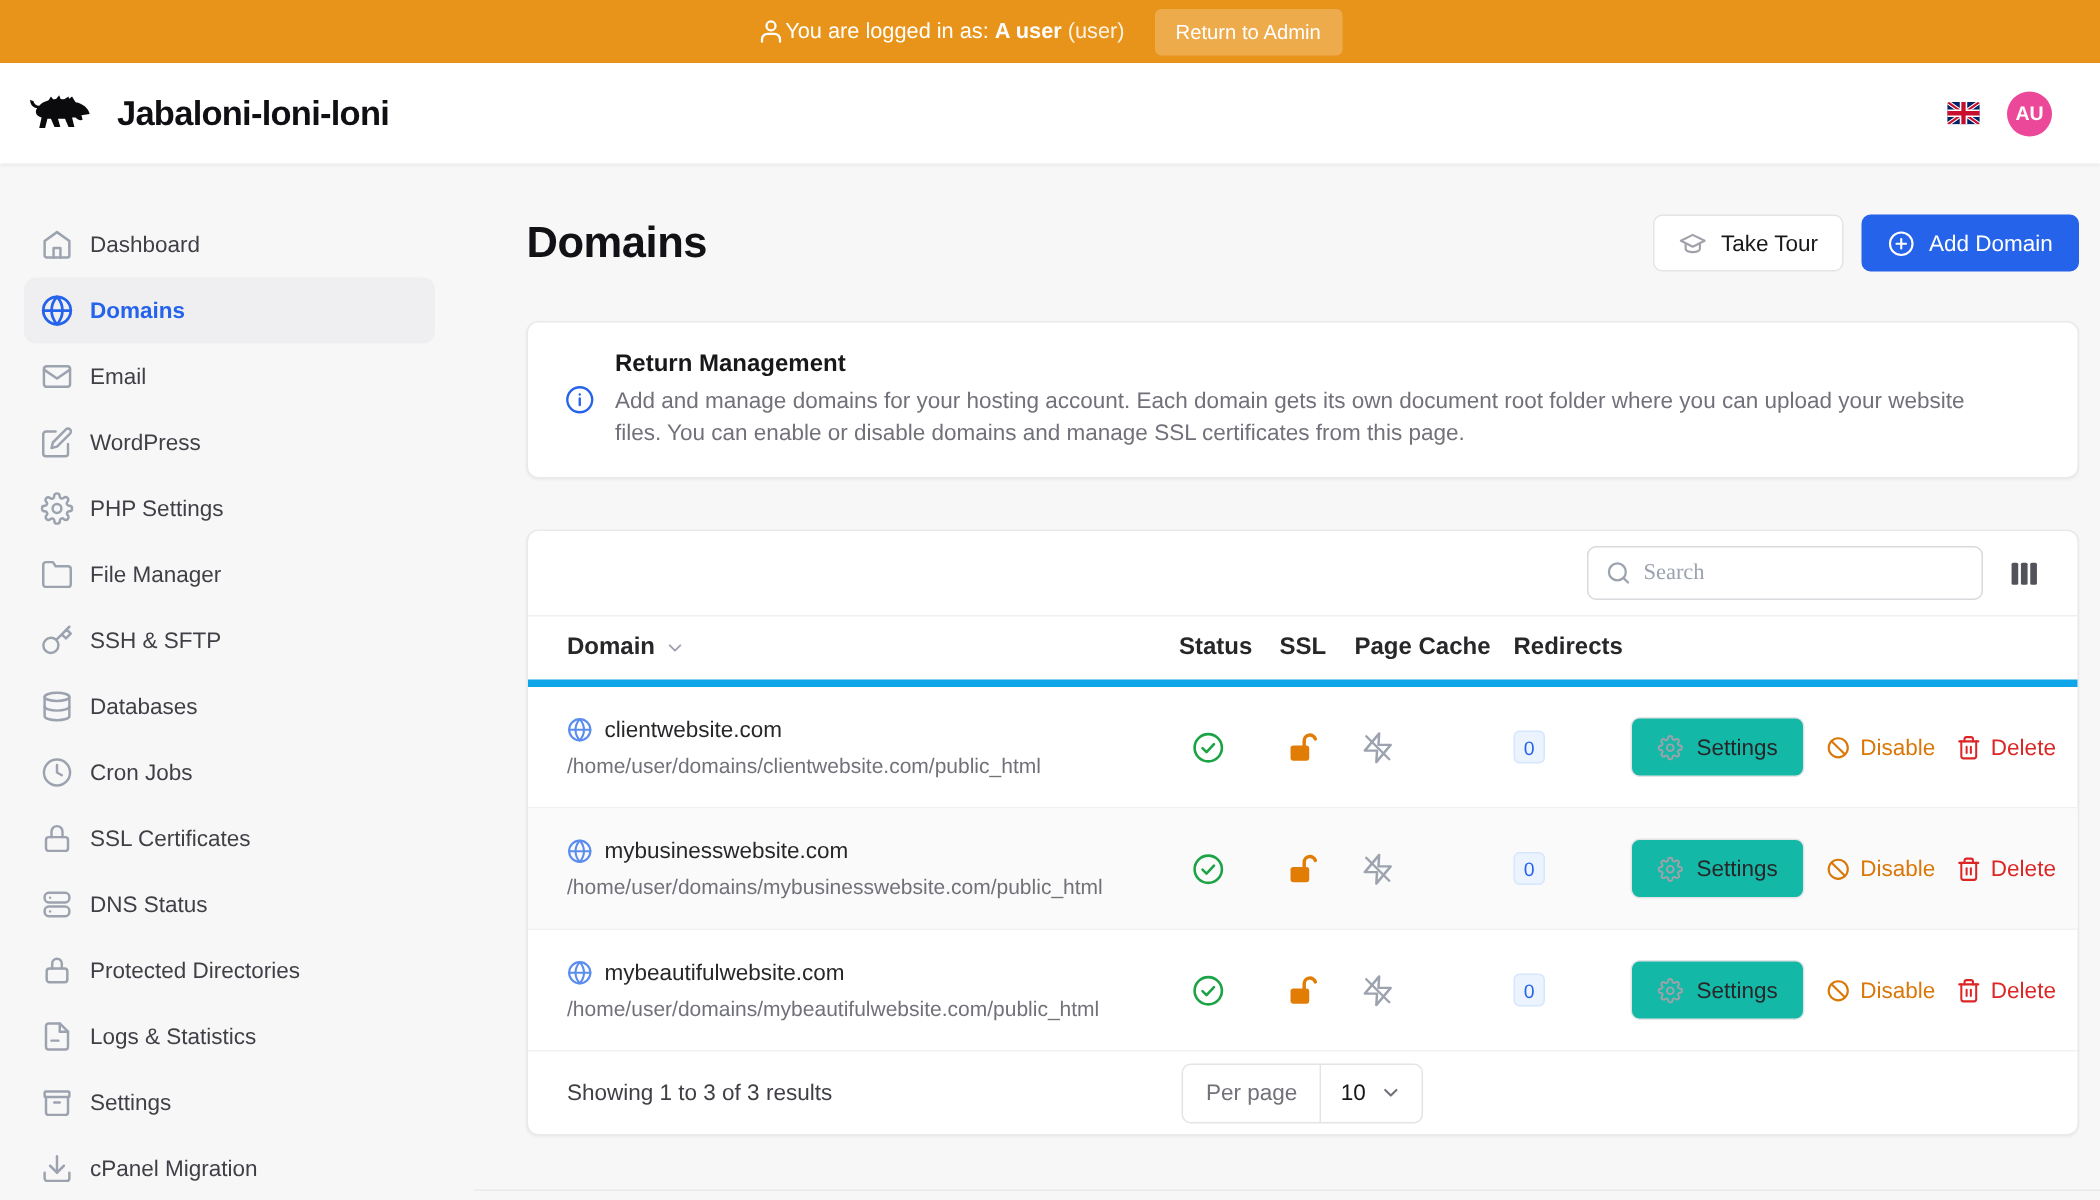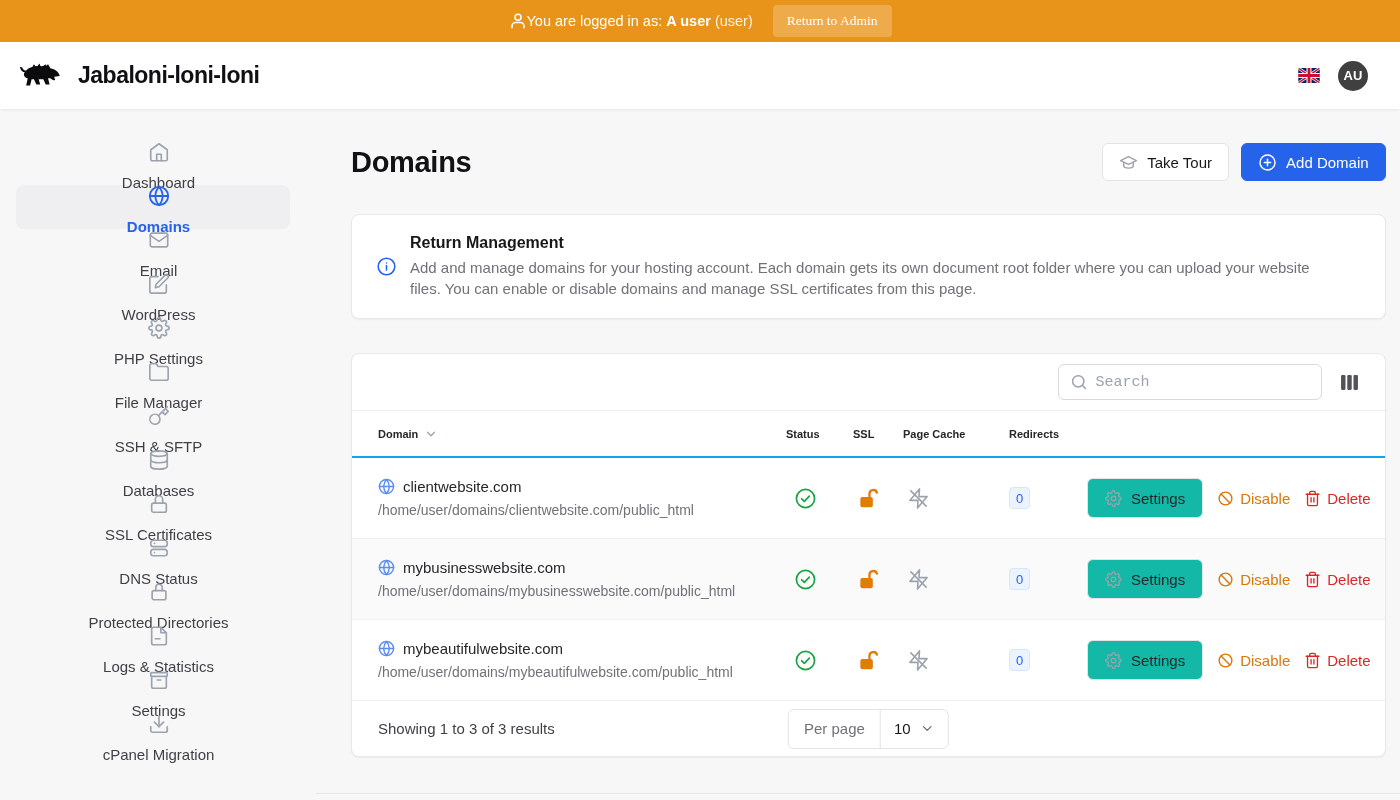--- a/index.html
+++ b/index.html
@@ -4,38 +4,38 @@
 <style>
   * { margin:0; padding:0; box-sizing:border-box; }
   html,body { width:1400px; height:800px; overflow:hidden; font-family:"Liberation Sans", sans-serif; background:#F7F7F8; }
   svg { display:block; }
 
   
   .banner { height:42px; background:#E8941A; display:flex; align-items:center; justify-content:center; color:#fff; }
   .banner .b-text { font-size:14.5px; }
   .banner .b-user { font-weight:700; }
   .banner .b-role { color:rgba(255,255,255,.88); }
-  .banner-btn { background:rgba(255,255,255,.22); border:none; color:#fff; font-size:13.5px; font-family:Liberation Serif, serif;
+  .banner-btn { background:rgba(255,255,255,.22); border:none; color:#fff; font-size:13.5px; font-family:Liberation Sans, sans-serif;
                 padding:8px 14px; border-radius:4px; margin-left:20px; cursor:pointer; }
 
   
   .header { height:67px; background:#fff; display:flex; align-items:center; padding:0 16px; position:relative; z-index:5;
             box-shadow:0 1px 3px rgba(0,0,0,.07); }
   .brand { display:flex; align-items:center; gap:12px; }
   .brand-name { font-size:23px; font-weight:800; color:#101014; letter-spacing:-.5px; }
   .header-right { margin-left:auto; display:flex; align-items:center; gap:18px; padding-right:16px; }
   .flag { border-radius:2px; overflow:hidden; }
-  .avatar { width:30px; height:30px; border-radius:50%; background:#404040; color:#fff; display:flex; align-items:center;
+  .avatar { width:30px; height:30px; border-radius:50%; background:#ec4899; color:#fff; display:flex; align-items:center;
             justify-content:center; font-size:13px; font-weight:700; cursor:pointer; }
 
   
   .layout { display:flex; height:696px; }
   .sidebar { width:316px; flex:0 0 316px; padding-top:32px; }
   .side-item { height:44px; display:flex; align-items:center; gap:11px; padding-left:11px; margin:0 26px 0 16px;
-               border-radius:8px; color:#3F3F46; font-size:15px; cursor:pointer;flex-direction:column; }
+               border-radius:8px; color:#3F3F46; font-size:15px; cursor:pointer; }
   .side-item .s-icon { color:#9CA3AF; width:22px; height:22px; flex:0 0 22px; }
   .side-item.active { background:#EFEFF1; color:#2563EB; font-weight:600; }
   .side-item.active .s-icon { color:#2563EB; }
 
   .main { flex:1; padding:34px 31px 0 35px; }
 
   
   .title-row { display:flex; align-items:center; justify-content:space-between; margin-bottom:33px; }
   .page-title { font-size:29px; font-weight:700; color:#121216; letter-spacing:-.3px; }
   .title-actions { display:flex; gap:12px; }
@@ -48,26 +48,26 @@
   .card { background:#fff; border:1px solid #E9E9EC; border-radius:8px; box-shadow:0 1px 2px rgba(16,24,40,.05); }
   .info-card { display:flex; align-items:center; gap:13px; padding:19px 24px; margin-bottom:34px; }
   .info-icon { color:#2563EB; flex:0 0 20px; }
   .info-title { font-size:16px; font-weight:700; color:#18181B; margin-bottom:6px; }
   .info-desc { font-size:15px; color:#71717A; line-height:20.5px; max-width:902px; }
 
   
   .search-row { display:flex; justify-content:flex-end; align-items:center; gap:16px; height:56px; padding:0 24px; }
   .search-box { width:264px; height:36px; border:1px solid #D9D9DE; border-radius:6px; display:flex; align-items:center;
                 gap:8px; padding:0 11px; background:#fff; }
-  .search-box input { border:none; outline:none; flex:1; font-size:15px; font-family:Liberation Mono, monospace; color:#000000; background:transparent; }
+  .search-box input { border:none; outline:none; flex:1; font-size:15px; font-family:Liberation Serif, serif; color:#000000; background:transparent; }
   .search-box input::placeholder { color:#9CA3AF; }
   .cols-btn { background:none; border:none; cursor:pointer; padding:2px; }
 
   .tgrid { display:grid; grid-template-columns:408px 67px 50px 106px 78px 1fr; align-items:center; padding:0 14px 0 26px; }
-  .thead { height:48px; border-top:1px solid #EFEFF1; border-bottom:2px solid #0ea5e9; font-size:11px; font-weight:700; color:#27272A; }
+  .thead { height:48px; border-top:1px solid #EFEFF1; border-bottom:5px solid #0ea5e9; font-size:16px; font-weight:700; color:#27272A; }
   .th { display:flex; align-items:center; gap:6px; }
   .sort-ch { color:#9CA3AF; }
 
   .trow { height:81px; border-bottom:1px solid #F1F1F3; }
   .trow.alt { background:#FAFAFB; }
   .dom-line { display:flex; align-items:center; gap:8px; font-size:15px; color:#27272A; }
   .dom-line .g-icon { color:#5B8DEF; }
   .dom-path { font-size:14px; color:#71717A; margin-top:7px; }
   .cell-status { padding-left:8px; color:#1CA345; }
   .cell-ssl { padding-left:4px; color:#E17C05; }
@@ -212,20 +212,29 @@
       <span class="s-icon">
           <svg width="22" height="22" viewBox="0 0 24 24" fill="none" stroke="currentColor" stroke-width="1.8" stroke-linecap="round" stroke-linejoin="round">
             <ellipse cx="12" cy="5" rx="9" ry="3"></ellipse>
             <path d="M21 12c0 1.66-4 3-9 3s-9-1.34-9-3"></path>
             <path d="M3 5v14c0 1.66 4 3 9 3s9-1.34 9-3V5"></path>
           </svg>
         </span>
       <span>Databases</span>
     </div>
 
+    <div class="side-item">
+      <span class="s-icon">
+          <svg width="22" height="22" viewBox="0 0 24 24" fill="none" stroke="currentColor" stroke-width="1.8" stroke-linecap="round" stroke-linejoin="round">
+            <circle cx="12" cy="12" r="9.5"></circle>
+            <polyline points="12 6.5 12 12 15.5 14"></polyline>
+          </svg>
+        </span>
+      <span>Cron Jobs</span>
+    </div>
 
     <div class="side-item">
       <span class="s-icon">
           <svg width="22" height="22" viewBox="0 0 24 24" fill="none" stroke="currentColor" stroke-width="1.8" stroke-linecap="round" stroke-linejoin="round">
             <rect x="4" y="11" width="16" height="10" rx="2"></rect>
             <path d="M8 11V7a4 4 0 0 1 8 0v4"></path>
           </svg>
         </span>
       <span>SSL Certificates</span>
     </div>

